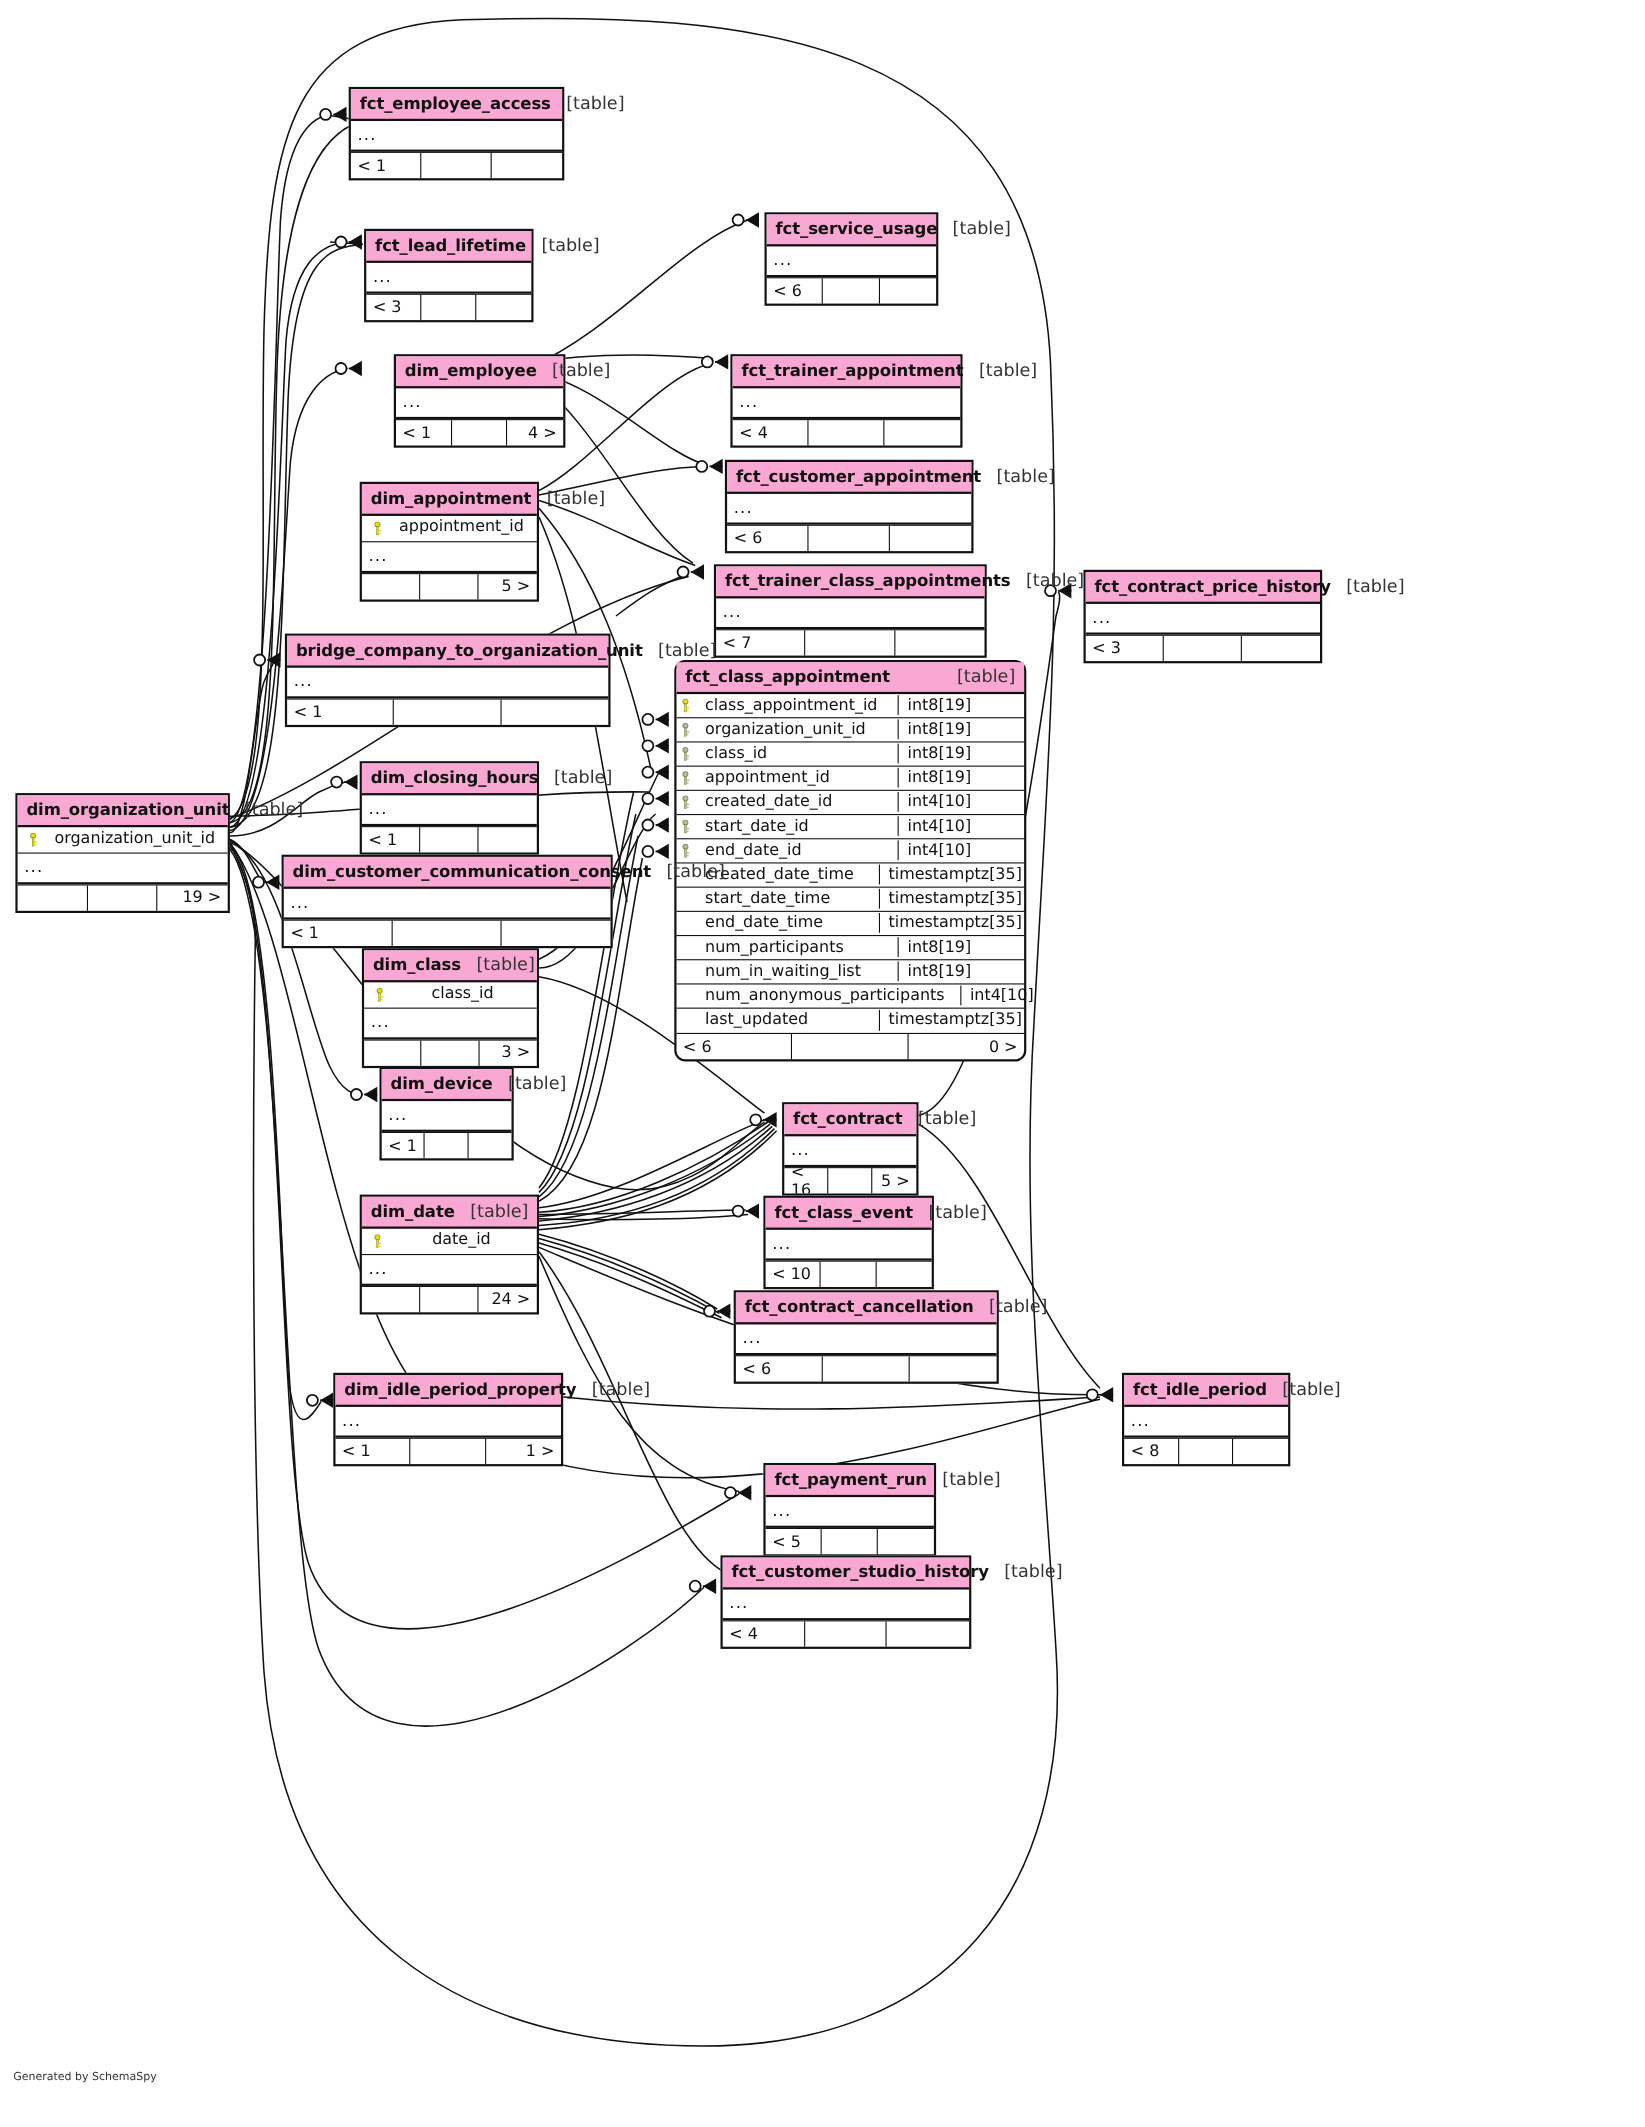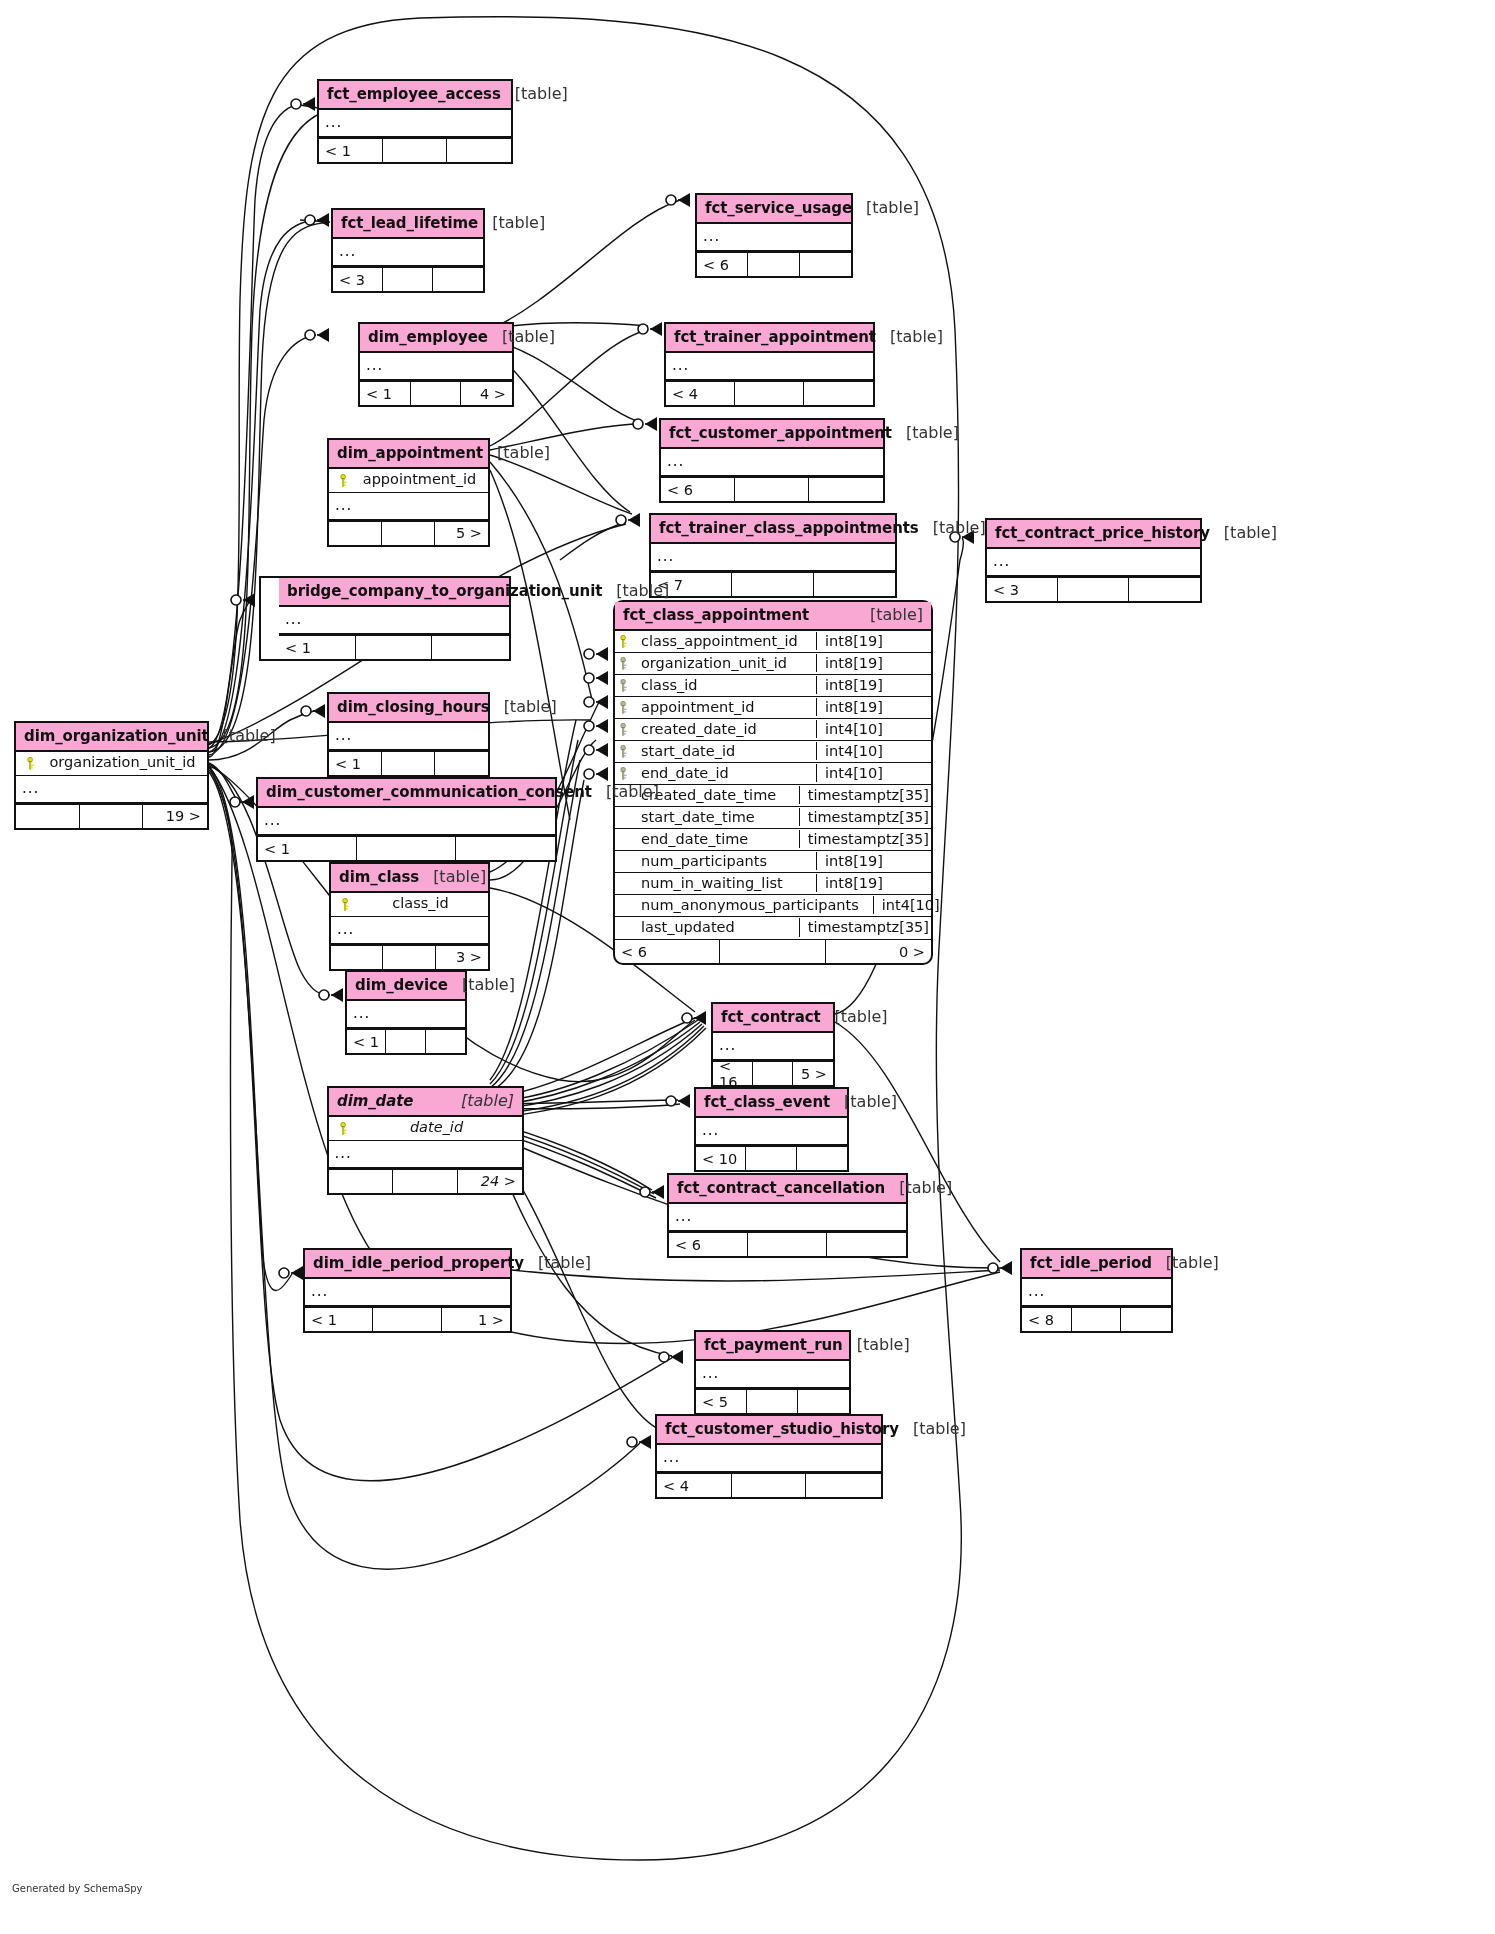--- a/index.html
+++ b/index.html
@@ -362,21 +362,21 @@
           <span class="tn-name">fct_contract_price_history</span>
           <span class="tn-tag">[table]</span>
         </div>
         <div class="tn-ellipsis">...</div>
         <div class="tn-footer">
           <div class="fcell left">&lt; 3</div>
           <div class="fcell"></div>
           <div class="fcell"></div>
         </div>
       </div>
-      <div class="table-node" style="left: 259px; top: 576px; width: 252px; padding-left: 18px;">
+      <div class="table-node" style="left: 259px; top: 576px; width: 296px;">
         <div class="tn-title">
           <span class="tn-name">bridge_company_to_organization_unit</span>
           <span class="tn-tag">[table]</span>
         </div>
         <div class="tn-ellipsis">...</div>
         <div class="tn-footer">
           <div class="fcell left">&lt; 1</div>
           <div class="fcell"></div>
           <div class="fcell"></div>
         </div>
@@ -600,21 +600,21 @@
           <span class="tn-name">fct_contract</span>
           <span class="tn-tag">[table]</span>
         </div>
         <div class="tn-ellipsis">...</div>
         <div class="tn-footer">
           <div class="fcell left">&lt; 16</div>
           <div class="fcell"></div>
           <div class="fcell">5 &gt;</div>
         </div>
       </div>
-      <div class="table-node" style="left: 327px; top: 1086px; width: 197px; font-style: italic;">
+      <div class="table-node" style="left: 327px; top: 1086px; width: 163px;">
         <div class="tn-title">
           <span class="tn-name">dim_date</span>
           <span class="tn-tag">[table]</span>
         </div>
         <div class="tn-row">
           <span class="tn-keycell">
             <svg class="key-icon" viewBox="0 0 11 14" xmlns="http://www.w3.org/2000/svg">
               <circle cx="4" cy="3" r="2.6" fill="#e3e300" stroke="#6b6b00" stroke-width="0.6"></circle>
               <rect x="3.1" y="5" width="1.8" height="8.2" fill="#e3e300" stroke="#6b6b00" stroke-width="0.4"></rect>
               <rect x="4.9" y="8.2" width="2.8" height="1.5" fill="#e3e300"></rect>

